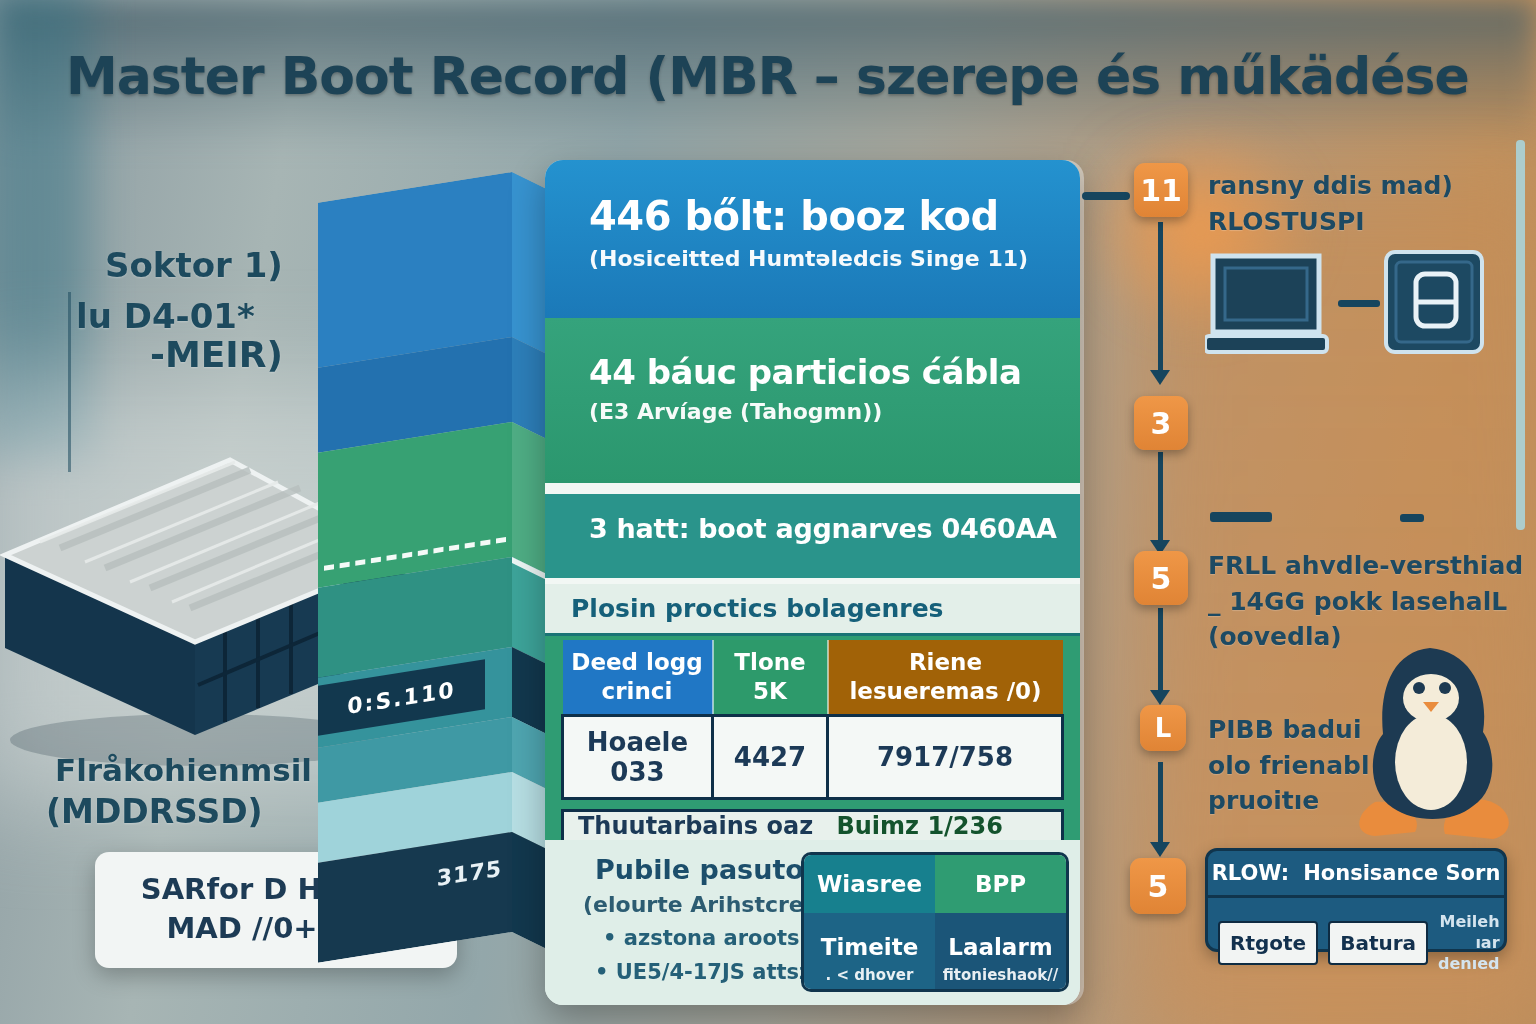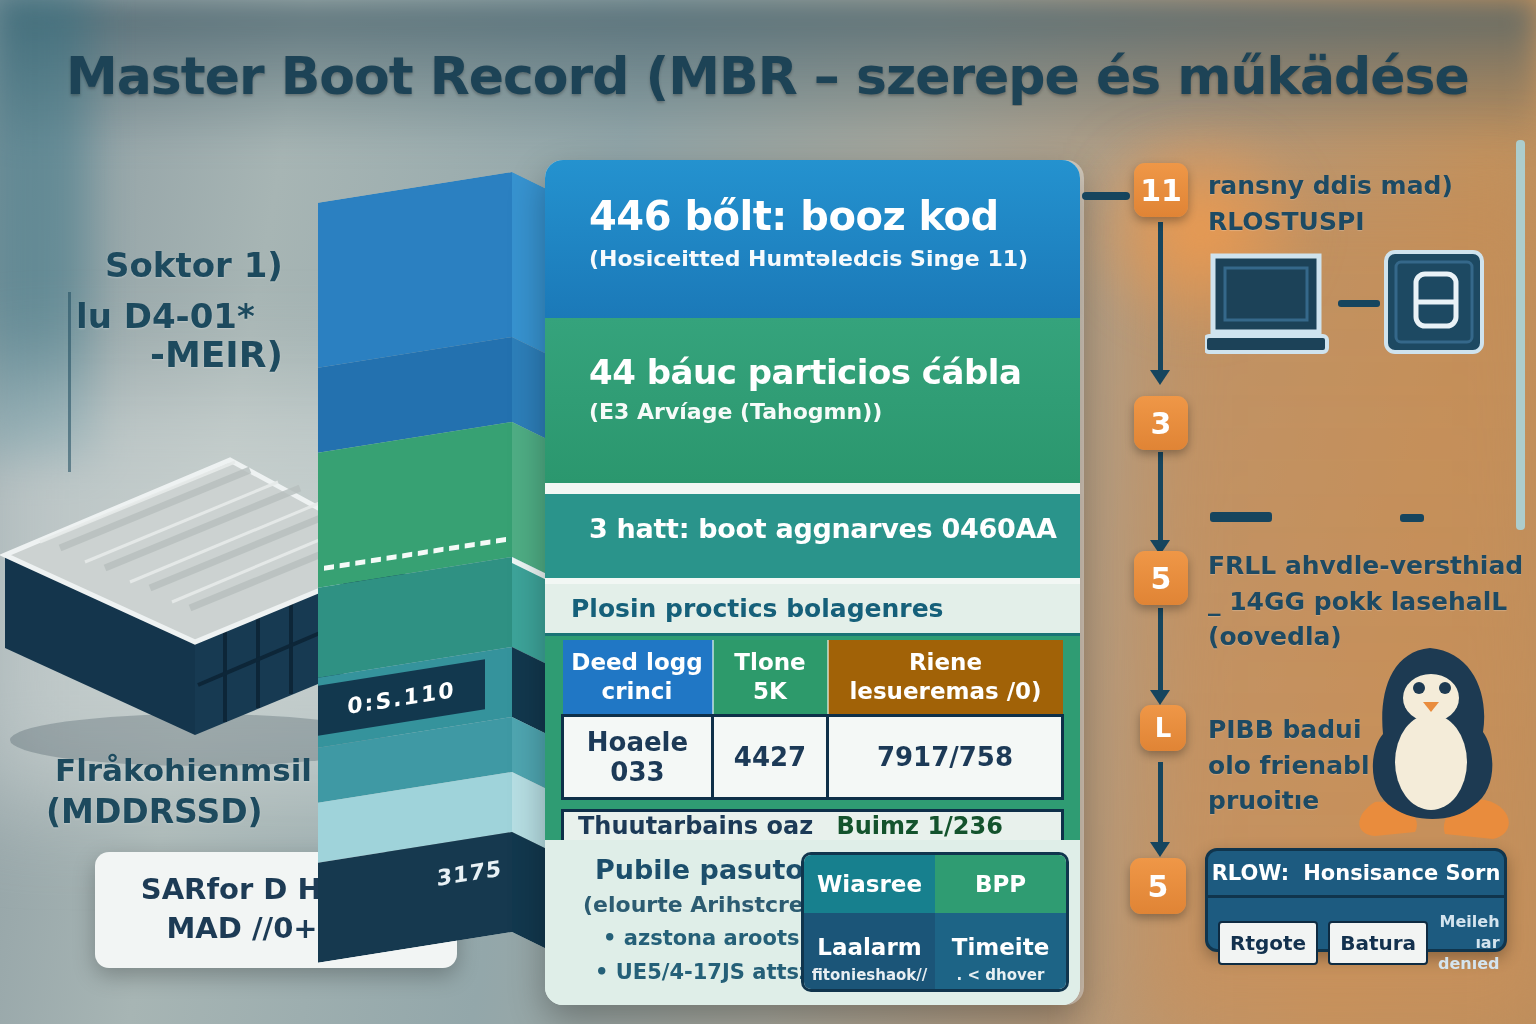--- a/index.html
+++ b/index.html
@@ -242,27 +242,27 @@
       <div class="b-head">Pubile pasutoos</div>
       <div class="b-sub">(elourte Arihstcresh</div>
       <div class="b-bullet b-b1">azstona aroots 118.</div>
       <div class="b-bullet b-b2">UE5/4-17JS attszilat</div>
       <div class="mini-table">
         <div class="mini-head">
           <div class="mh1">Wiasree</div>
           <div class="mh2">BPP</div>
         </div>
         <div class="mini-body">
+          <div class="mc mc1">
+            <div class="l1">Timeite</div>
+            <div class="l2">. &lt; dhover</div>
+          </div>
           <div class="mc mc2">
             <div class="l1">Laalarm</div>
             <div class="l2">fitonieshaok//</div>
-          </div>
-          <div class="mc mc1">
-            <div class="l1">Timeite</div>
-            <div class="l2">. &lt; dhover</div>
           </div>
         </div>
       </div>
     </div>
   </div>
 
   <div class="abs connector-h"></div>
   <div class="abs varrow" style="top:222px;height:148px"></div>
   <div class="abs vhead" style="top:370px"></div>
   <div class="abs varrow" style="top:452px;height:88px"></div>

